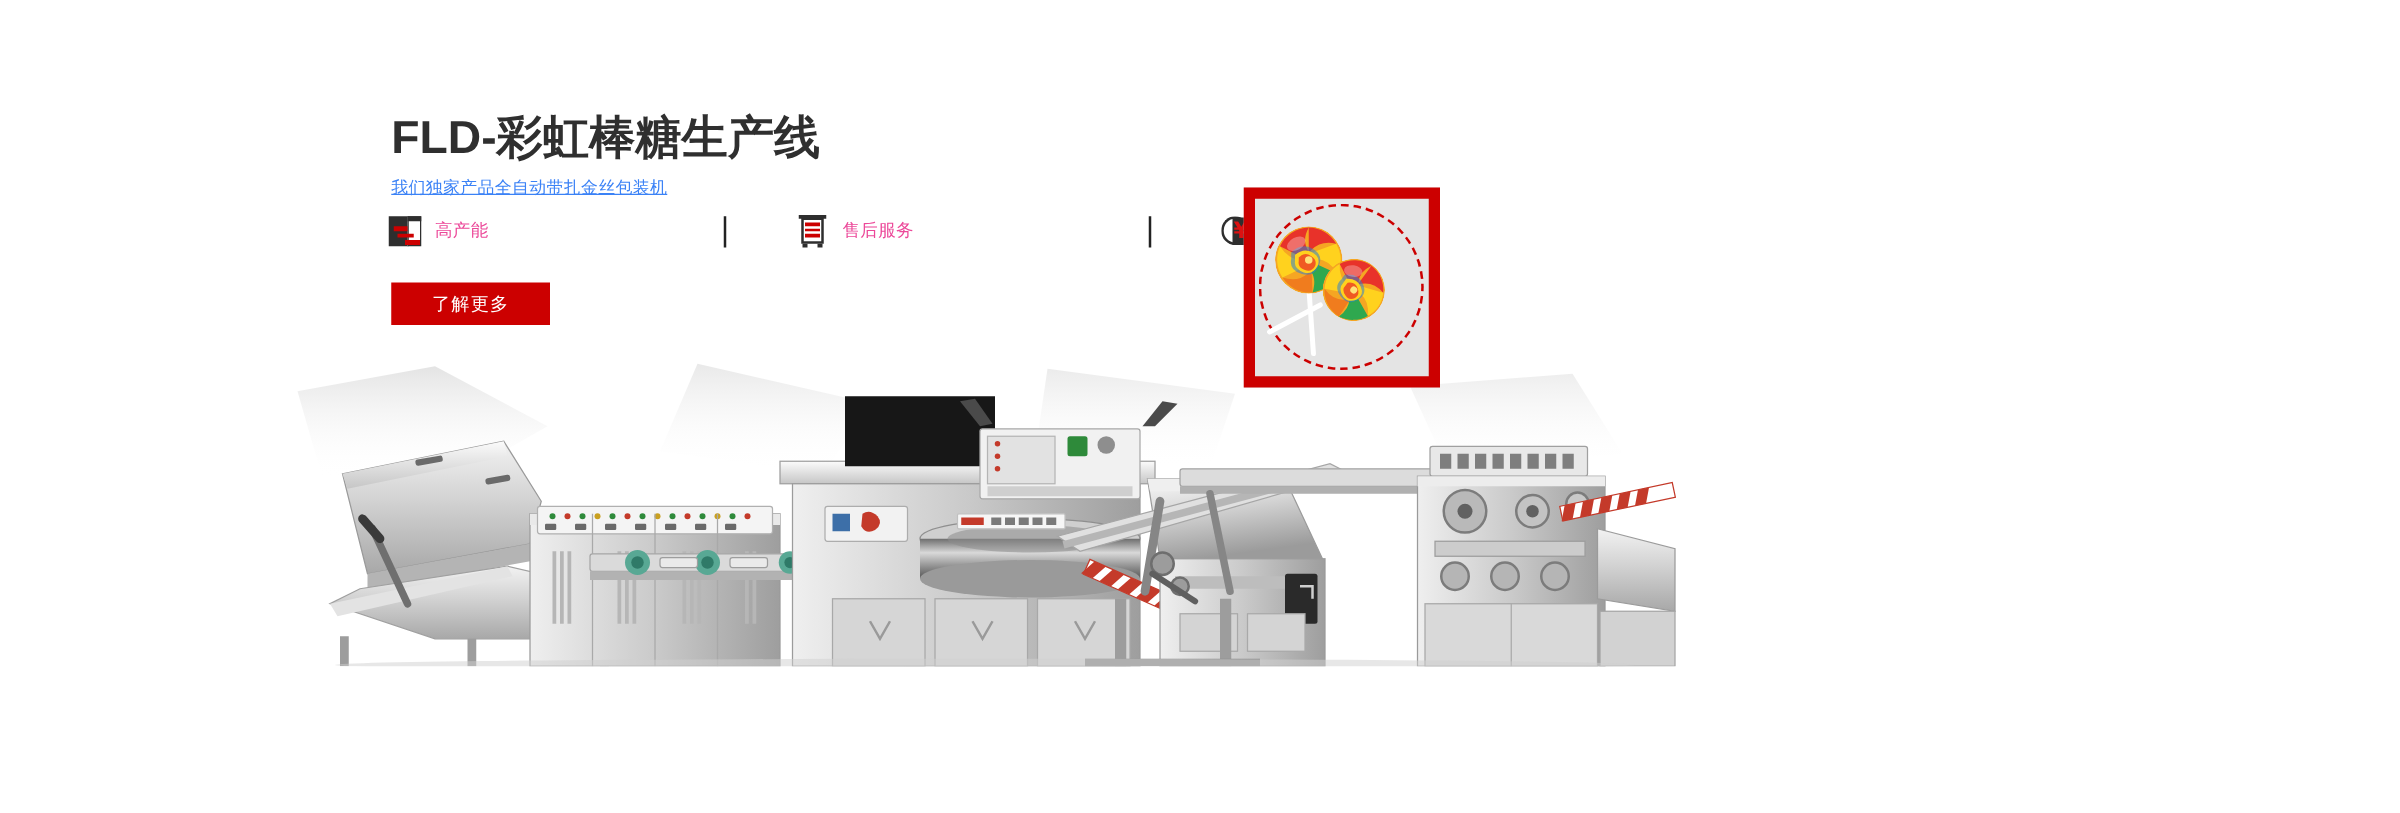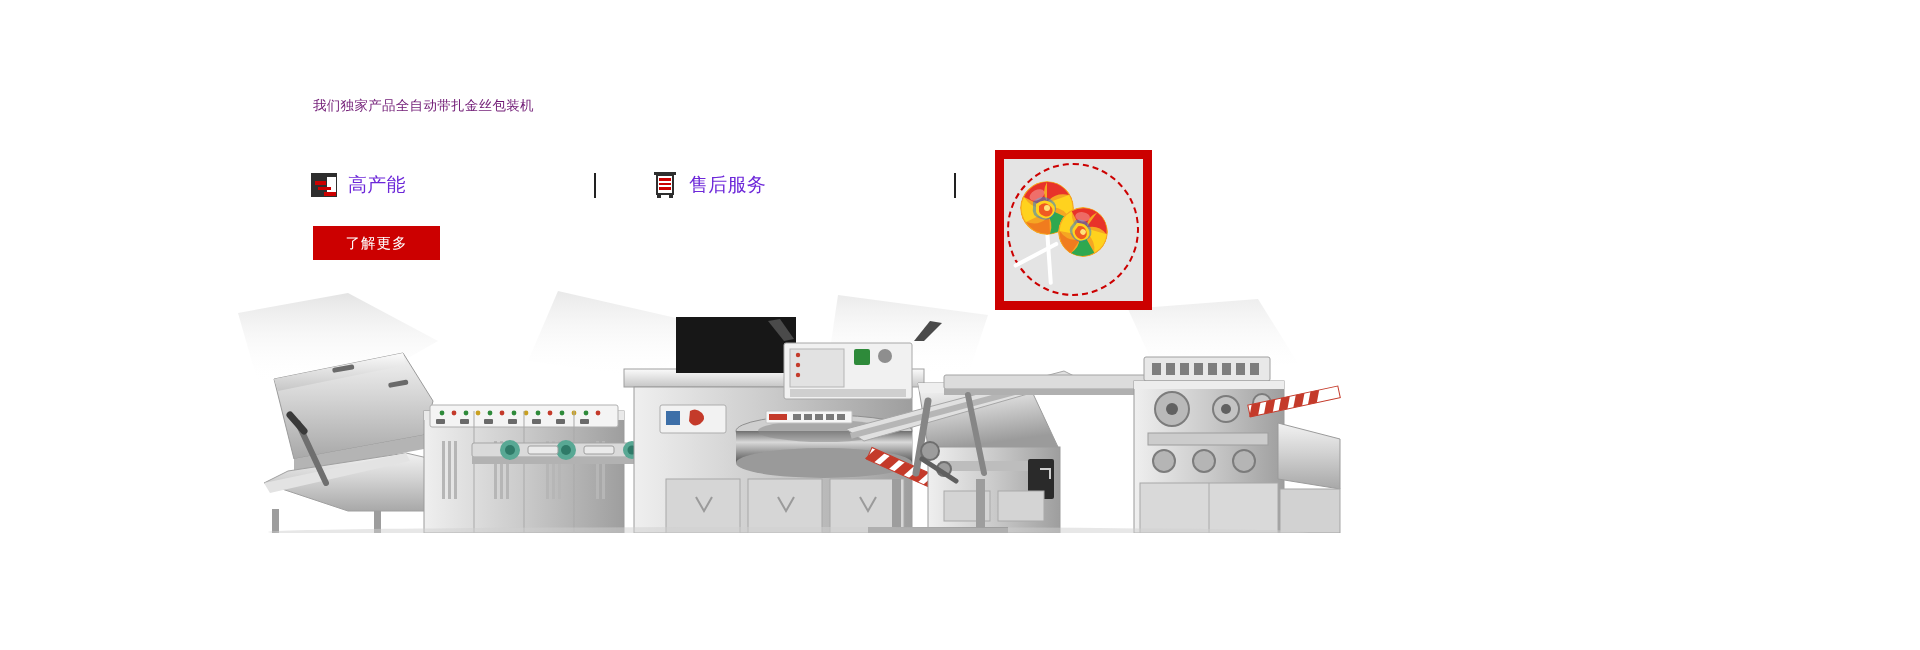--- a/index.html
+++ b/index.html
@@ -32,25 +32,26 @@
     font-size: 37px;
     font-weight: bold;
     color: #2f2f2f;
     letter-spacing: 0px;
     line-height: 44px;
     margin: 0;
     white-space: nowrap;
   }
   .hero-subtitle {
     font-size: 13.5px;
-    color: #701a75;
+    color: #3b82f6;
     line-height: 20px;
     margin: 8px 0 0 0;
     white-space: nowrap;
     letter-spacing: 0.3px;
+    text-decoration: underline;
   }
 
   
   .features {
     position: absolute;
     left: 311px;
     top: 170px;
     display: flex;
     align-items: center;
     height: 30px;
@@ -60,22 +61,22 @@
     align-items: center;
     height: 30px;
   }
   .feature-icon {
     width: 26px;
     height: 26px;
     position: relative;
     flex: 0 0 26px;
   }
   .feature-label {
-    font-size: 19px;
-    color: #6d28d9;
+    font-size: 14px;
+    color: #ec4899;
     margin-left: 11px;
     white-space: nowrap;
     letter-spacing: 0.3px;
   }
   .feature-divider {
     width: 2px;
     height: 25px;
     background: #222222;
     margin: 0 28px 0 28px;
     flex: 0 0 2px;
@@ -504,20 +505,21 @@
 
         <polygon points="1050,140 1112,156 1112,206 1050,196" fill="url(#steelV)" stroke="#9b9b9b" stroke-width="1"></polygon>
         <rect x="1052" y="206" width="60" height="44" fill="#d2d2d2" stroke="#a5a5a5" stroke-width="1"></rect>
       </g>
 
       <ellipse cx="560" cy="249" rx="520" ry="5" fill="#cfcfcf" opacity="0.5"></ellipse>
     </svg>
   </div>
 
   <div class="copy-block">
+    <h1 class="hero-title">FLD-彩虹棒糖生产线</h1>
     <p class="hero-subtitle">我们独家产品全自动带扎金丝包装机</p>
   </div>
 
   <div class="features">
 
     <div class="feature">
       <span class="feature-icon">
         <span class="ic-report-dark"></span>
         <span class="ic-report-page"></span>
         <span class="ic-report-cap"></span>

